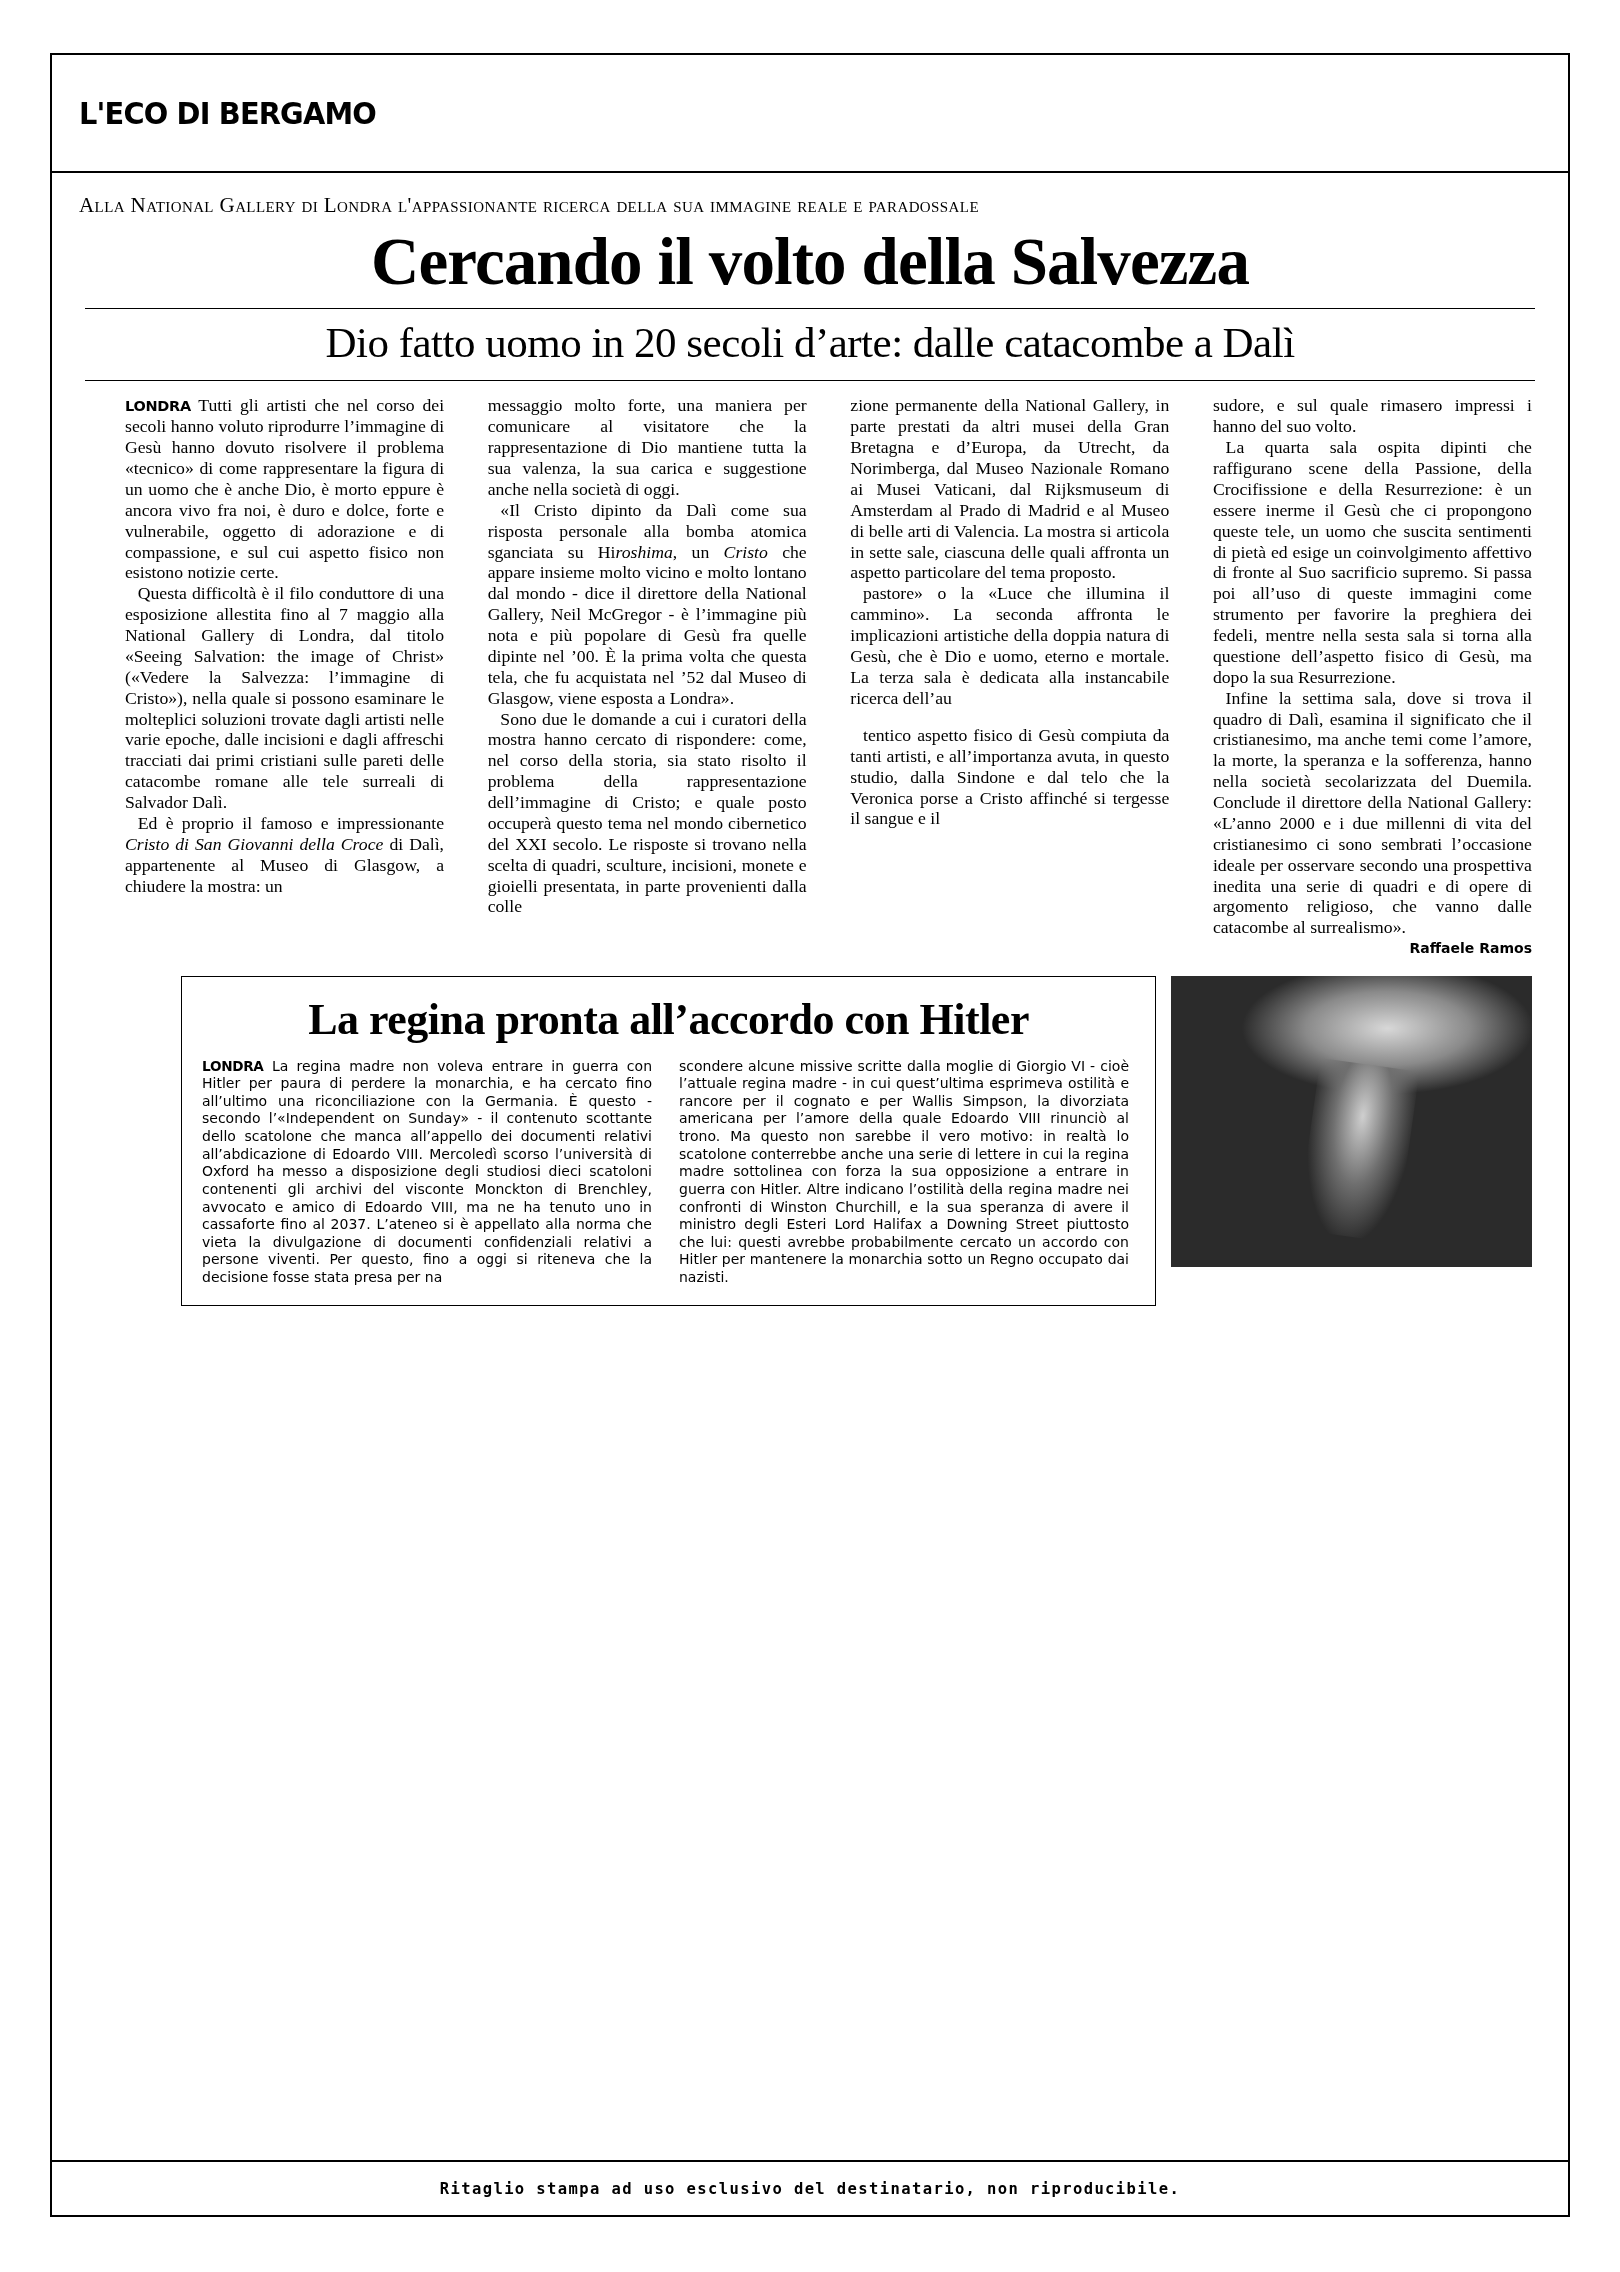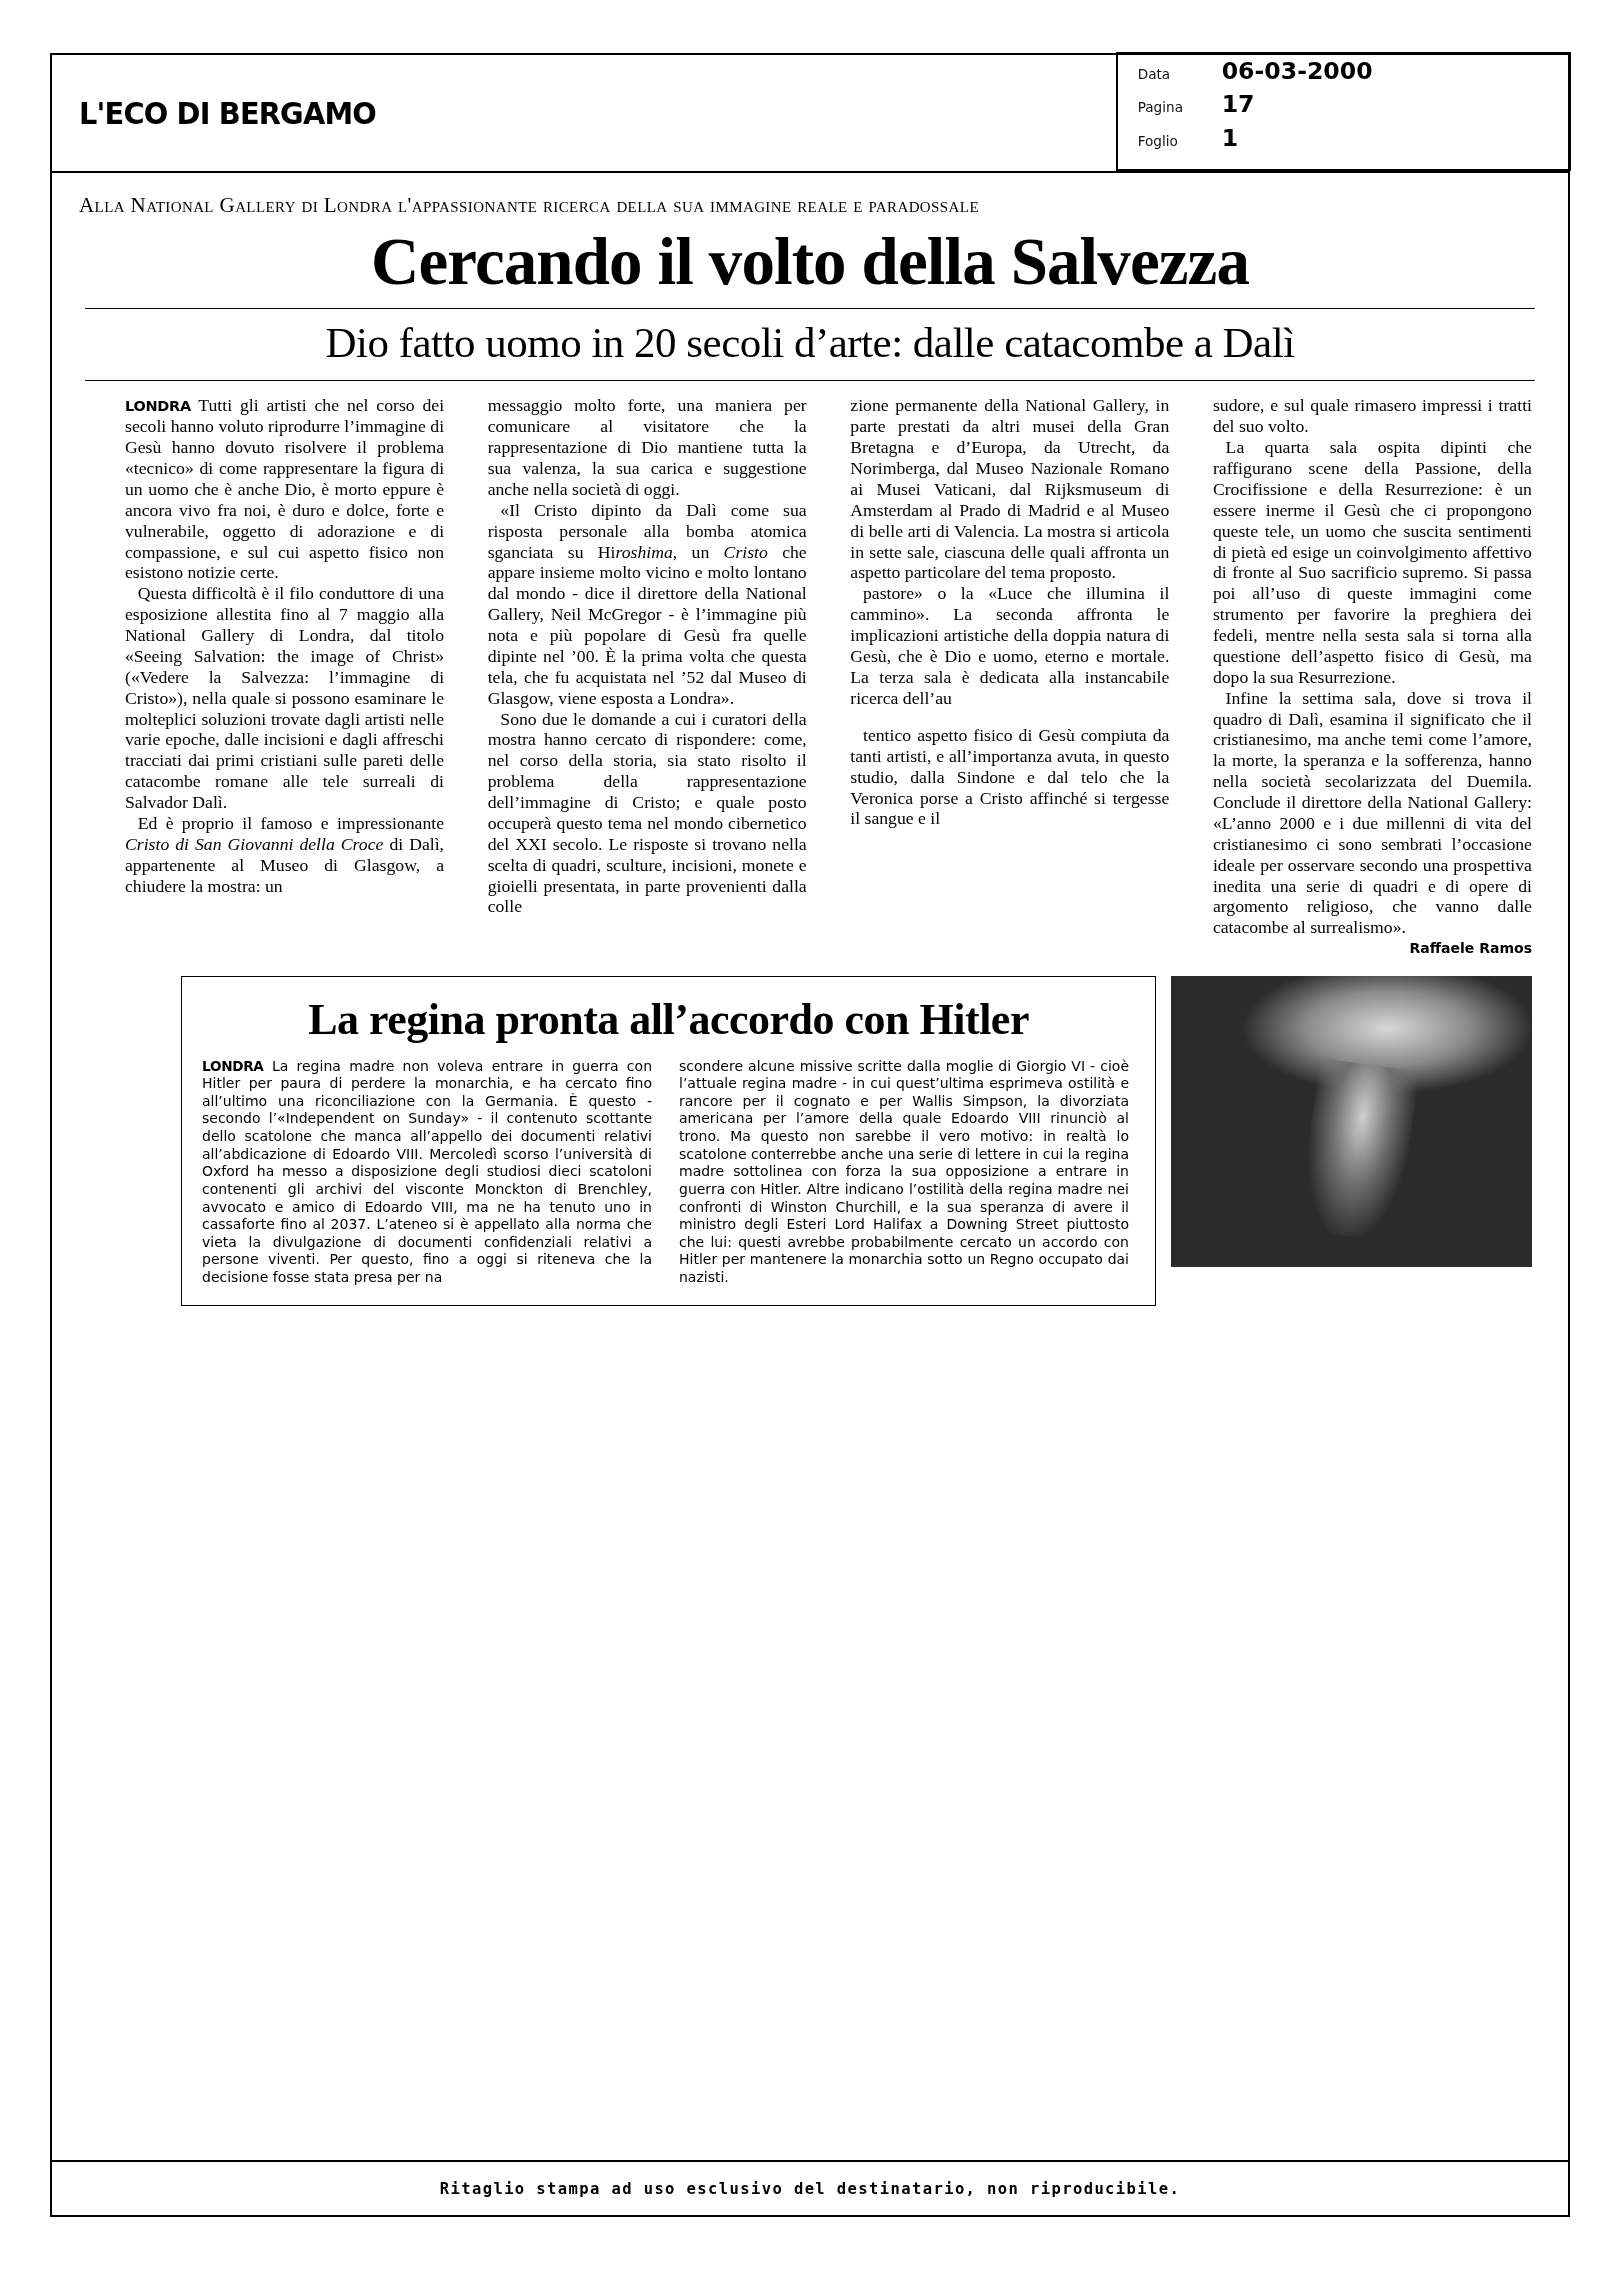--- a/index.html
+++ b/index.html
@@ -222,34 +222,20 @@
     margin-top: 28px;
   }
 </style>
 </head>
 <body>
 
 <div class="page">
 
   <div class="masthead">
     <div class="masthead-title">L'ECO DI BERGAMO</div>
-    <div class="meta-box">
-      <div class="meta-row">
-        <span class="meta-label">Data</span>
-        <span class="meta-value">06-03-2000</span>
-      </div>
-      <div class="meta-row">
-        <span class="meta-label">Pagina</span>
-        <span class="meta-value">17</span>
-      </div>
-      <div class="meta-row">
-        <span class="meta-label">Foglio</span>
-        <span class="meta-value">1</span>
-      </div>
-    </div>
   </div>
 
   <div class="kicker">Alla National Gallery di Londra l'appassionante ricerca della sua immagine reale e paradossale</div>
   <div class="headline">Cercando il volto della Salvezza</div>
   <div class="rule-under-head"></div>
   <div class="subhead">Dio fatto uomo in 20 secoli d’arte: dalle catacombe a Dalì</div>
   <div class="rule-under-sub"></div>
 
   <div class="cols">
 
@@ -266,21 +252,21 @@
     </div>
 
     <div class="col">
       <p class="first">zione permanente della National Gallery, in parte prestati da altri musei della Gran Bretagna e d’Europa, da Utrecht, da Norimberga, dal Museo Nazionale Romano ai Musei Vaticani, dal Rijksmuseum di Amsterdam al Prado di Madrid e al Museo di belle arti di Valencia. La mostra si articola in sette sale, ciascuna delle quali affronta un aspetto particolare del tema proposto.</p>
       <p>pastore» o la «Luce che illumina il cammino». La seconda affronta le implicazioni artistiche della doppia natura di Gesù, che è Dio e uomo, eterno e mortale. La terza sala è dedicata alla instancabile ricerca dell’au</p>
       <div class="sep-line"></div>
       <p>tentico aspetto fisico di Gesù compiuta da tanti artisti, e all’importanza avuta, in questo studio, dalla Sindone e dal telo che la Veronica porse a Cristo affinché si tergesse il sangue e il</p>
     </div>
 
     <div class="col col4-wrap">
-      <p class="first">sudore, e sul quale rimasero impressi i tratti del suo volto.</p>
+      <p class="first">sudore, e sul quale rimasero impressi i hanno del suo volto.</p>
       <p>La quarta sala ospita dipinti che raffigurano scene della Passione, della Crocifissione e della Resurrezione: è un essere inerme il Gesù che ci propongono queste tele, un uomo che suscita sentimenti di pietà ed esige un coinvolgimento affettivo di fronte al Suo sacrificio supremo. Si passa poi all’uso di queste immagini come strumento per favorire la preghiera dei fedeli, mentre nella sesta sala si torna alla questione dell’aspetto fisico di Gesù, ma dopo la sua Resurrezione.</p>
       <p>Infine la settima sala, dove si trova il quadro di Dalì, esamina il significato che il cristianesimo, ma anche temi come l’amore, la morte, la speranza e la sofferenza, hanno nella società secolarizzata del Duemila. Conclude il direttore della National Gallery: «L’anno 2000 e i due millenni di vita del cristianesimo ci sono sembrati l’occasione ideale per osservare secondo una prospettiva inedita una serie di quadri e di opere di argomento religioso, che vanno dalle catacombe al surrealismo».</p>
       <div class="byline">Raffaele Ramos</div>
     </div>
 
   </div>
 
 
   <div class="bottom">
     <div class="bottom-box">

